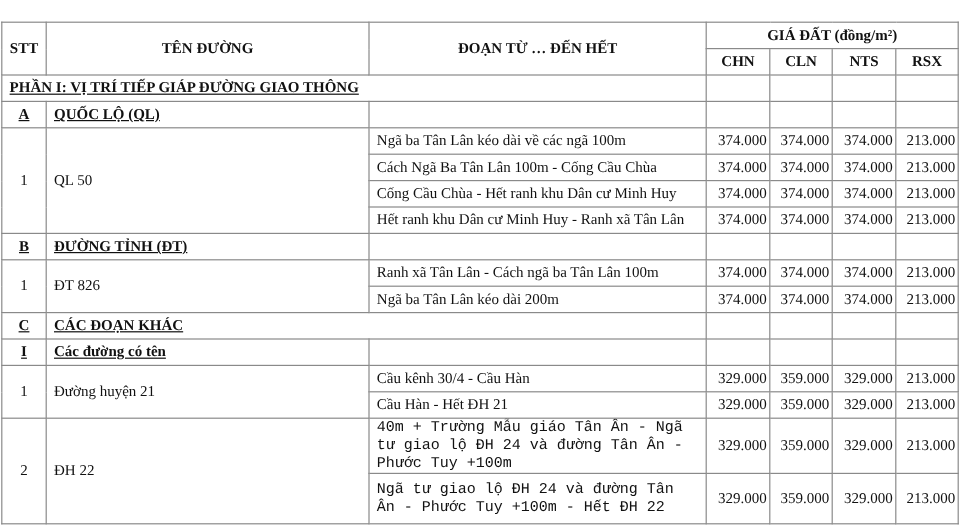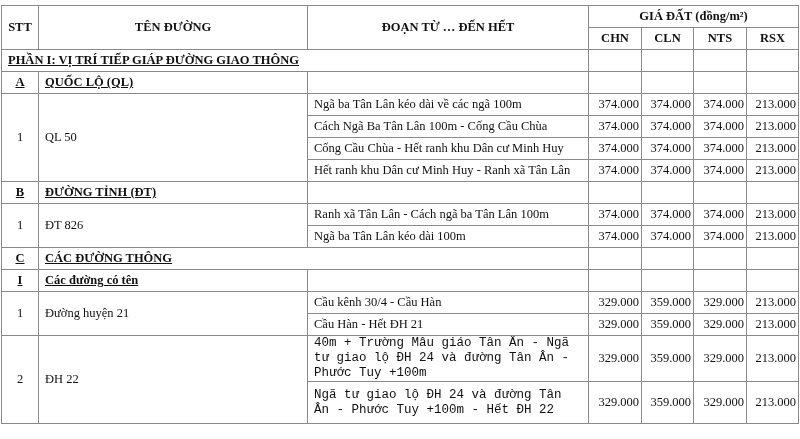--- a/index.html
+++ b/index.html
@@ -1,18 +1,18 @@
 <!DOCTYPE html>
 <html><head>
   <meta charset="utf-8">
   <style>
     html, body { margin: 0; padding: 0; background: #ffffff; }
     body { width: 800px; height: 439px; overflow: hidden; font-family: "Liberation Serif", serif; color: #111; }
     table.land {
-      position: absolute; left: 1px; top: 5px;
+      position: absolute; left: 1px; top: 18px;
       border-collapse: collapse; table-layout: fixed;
       width: 797px; font-size: 12.5px;
     }
     table.land td, table.land th {
       border: 1px solid #8a8a8a; padding: 0 6px; vertical-align: middle;
       line-height: 15px; overflow: hidden;
     }
     th { font-weight: bold; text-align: center; }
     .c { text-align: center; }
     .b { font-weight: bold; text-decoration: underline; }
@@ -111,30 +111,30 @@
     <tr class="h23">
       <td rowspan="2" class="c">1</td>
       <td rowspan="2">ĐT 826</td>
       <td>Ranh xã Tân Lân - Cách ngã ba Tân Lân 100m</td>
       <td class="num">374.000</td>
       <td class="num">374.000</td>
       <td class="num">374.000</td>
       <td class="num">213.000</td>
     </tr>
     <tr class="h23">
-      <td>Ngã ba Tân Lân kéo dài 100m</td>
+      <td>Ngã ba Tân Lân kéo dài 200m</td>
       <td class="num">374.000</td>
       <td class="num">374.000</td>
       <td class="num">374.000</td>
       <td class="num">213.000</td>
     </tr>
 
     <tr class="h23">
       <td class="c b">C</td>
-      <td colspan="2" class="b">CÁC ĐƯỜNG THÔNG</td>
+      <td colspan="2" class="b">CÁC ĐOẠN KHÁC</td>
       <td></td>
         <td></td>
         <td></td>
         <td></td>
     </tr>
     <tr class="h23">
       <td class="c b">I</td>
       <td class="b">Các đường có tên</td>
       <td></td>
       <td></td>

